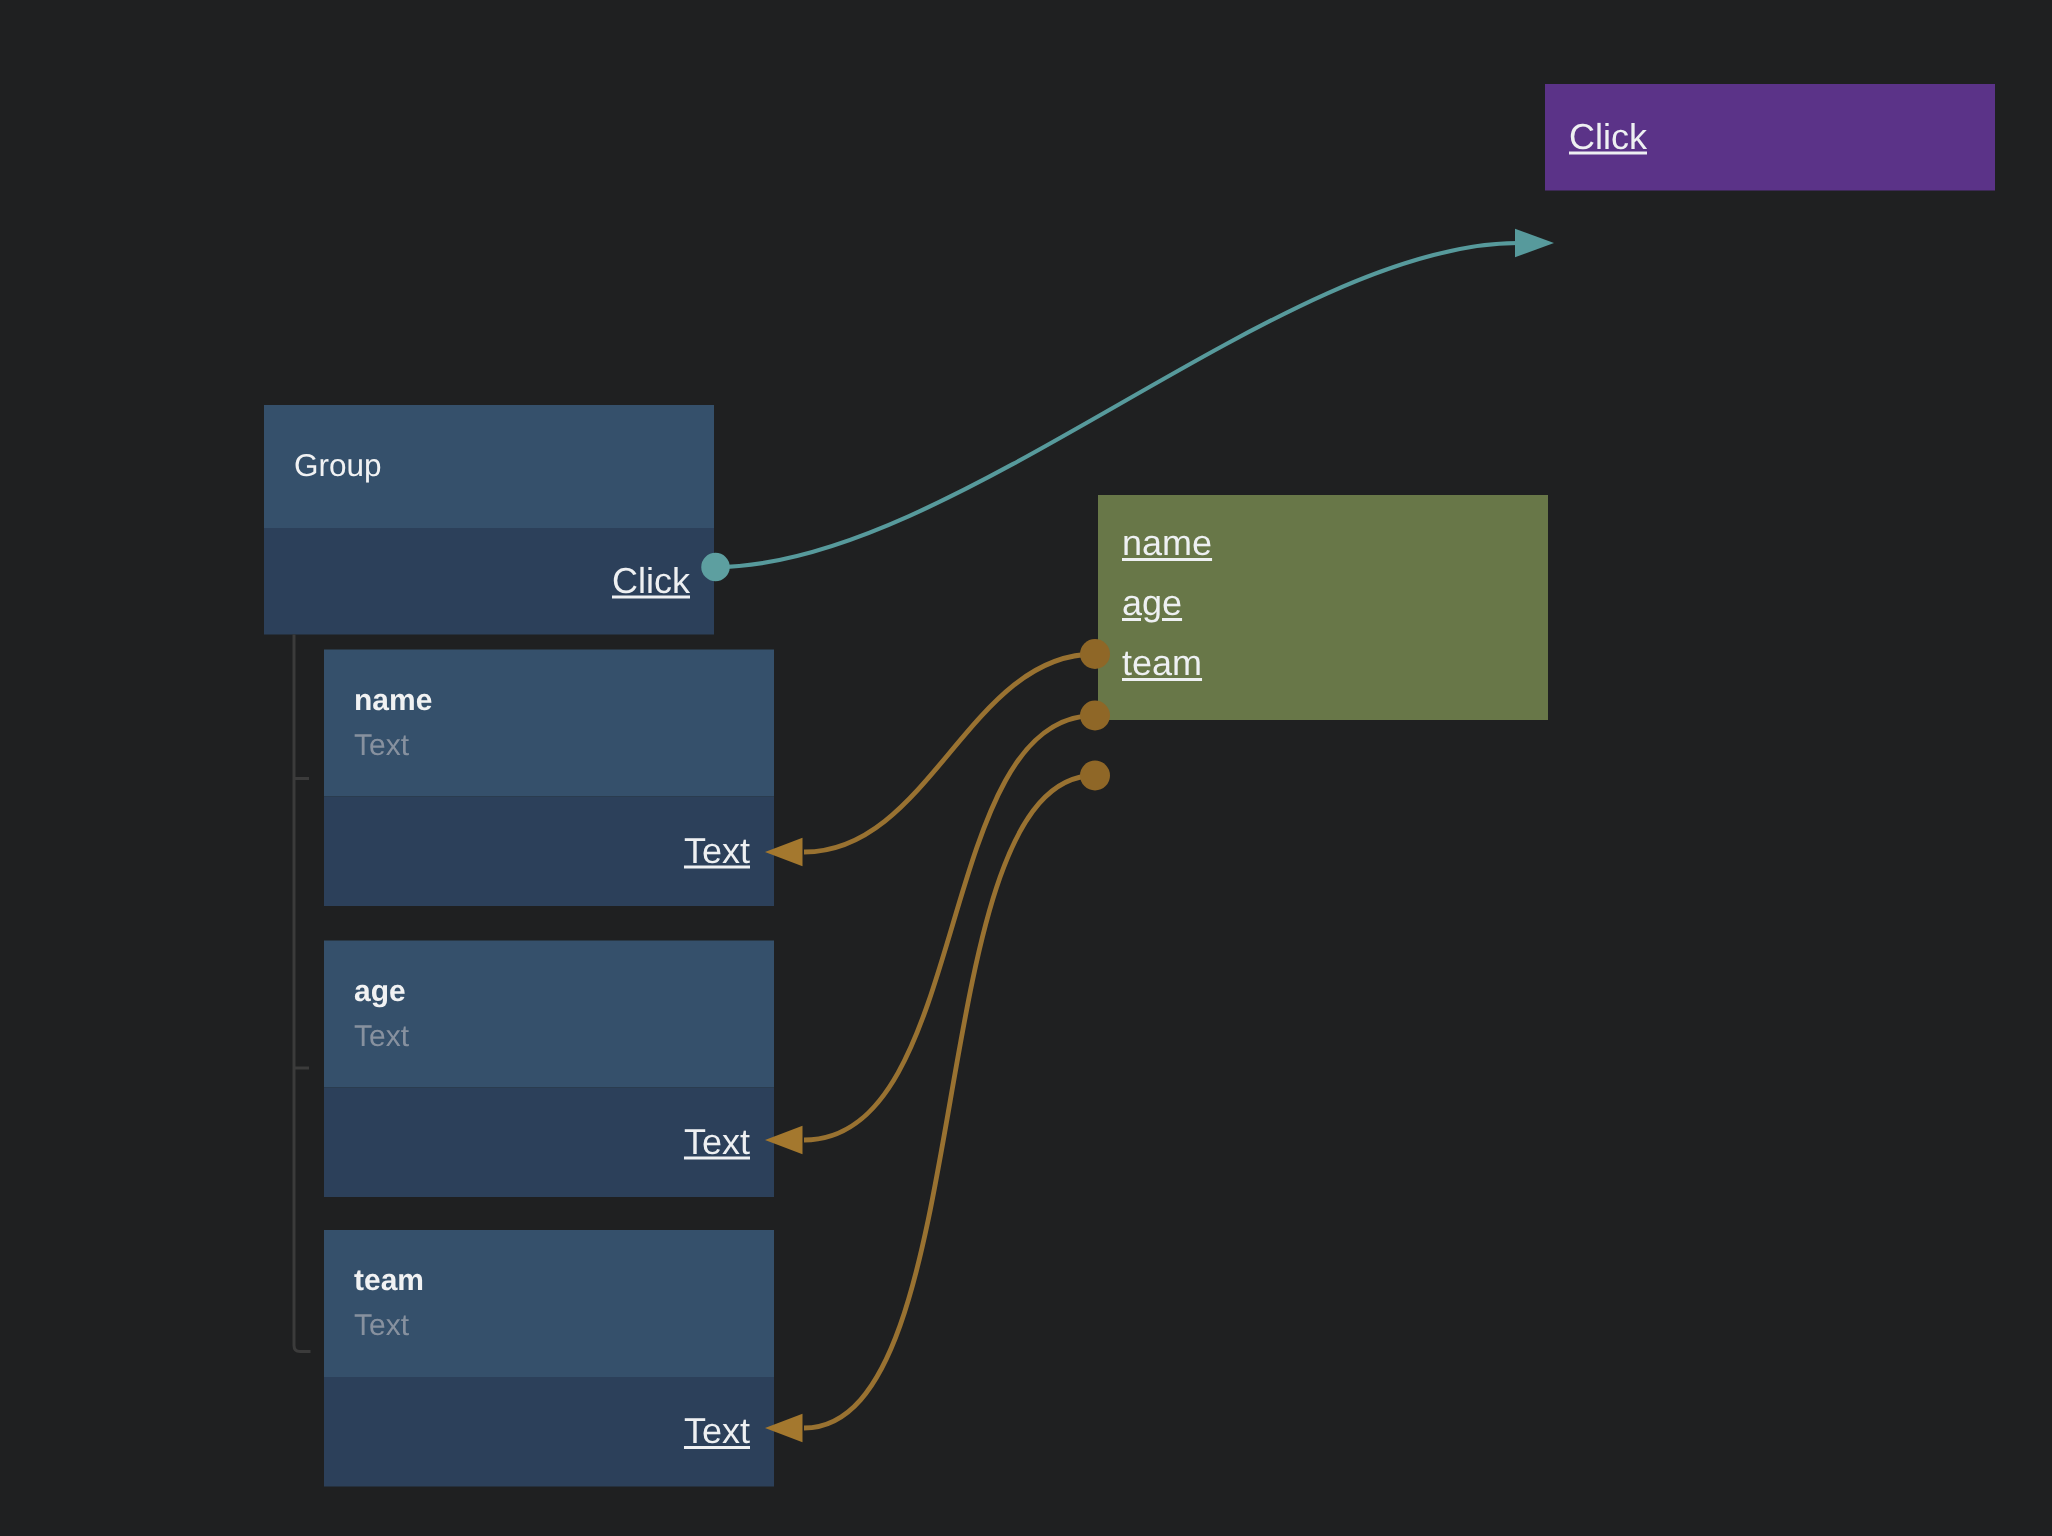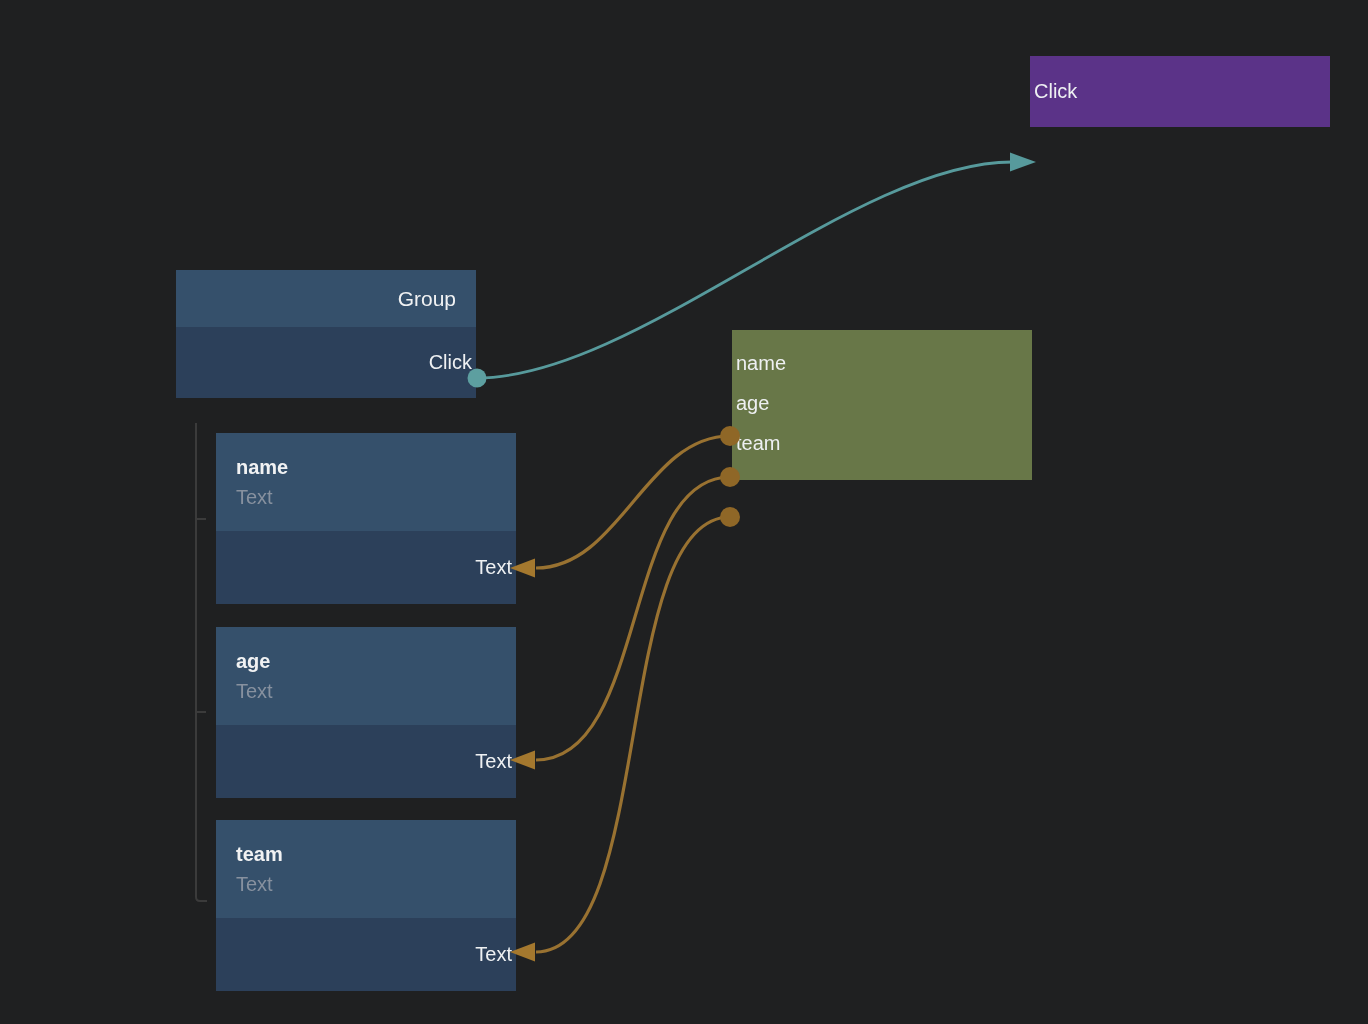--- a/index.html
+++ b/index.html
@@ -13,31 +13,31 @@
   .canvas { position: absolute; inset: 0; }
 
   .node { position: absolute; z-index: 1; }
   .node-header {
     display: flex; align-items: center;
     padding: 0 20px;
     font-size: 21px; color: var(--title-text, #f1f2f3);
   }
   .node-row {
     display: flex; align-items: center;
-    padding: 0 4px;
-    font-size: 20px; color: var(--row-text, #eef0f2);
+    padding: 0 16px;
+    font-size: 24px; color: var(--row-text, #eef0f2); text-decoration: underline;
   }
   .node-row.right { justify-content: flex-end; }
 
   
   .purple .node-header { background: var(--purple-header, #653b97); height: 72px; }
   .purple .node-row    { background: var(--purple-body, #5b3388); height: 71px; }
 
   
-  .blue .node-header { background: var(--blue-header, #35506b); height: 57px; justify-content: flex-end; }
+  .blue .node-header { background: var(--blue-header, #35506b); height: 82px; }
   .blue .node-row    { background: var(--blue-body, #2c405a); height: 71px; }
 
   
   .olive .node-header { background: var(--olive-header, #70804b); height: 73px; }
   .olive .node-body   { background: var(--olive-body, #687748); height: 150px; padding-top: 13px; box-sizing: border-box; }
   .olive .node-row    { background: transparent; height: 40px; }
 
   
   .field .node-header {
     background: var(--blue-header, #35506b); height: 98px;

